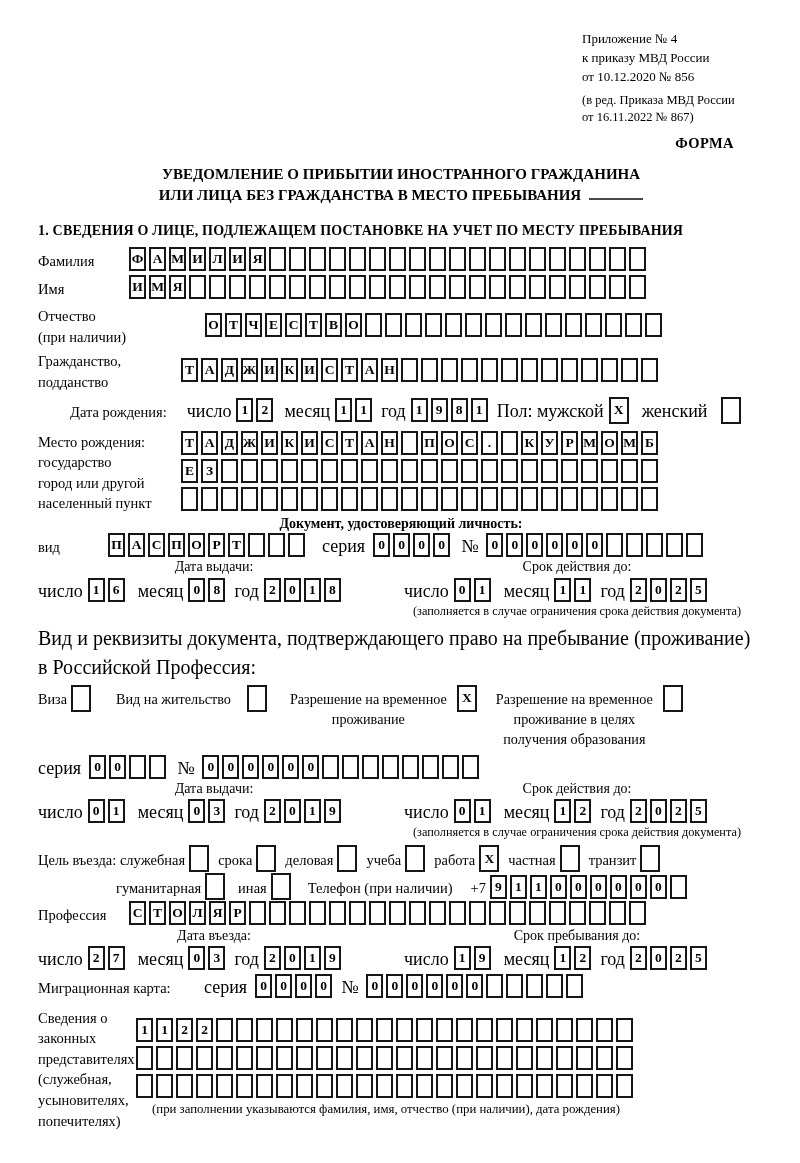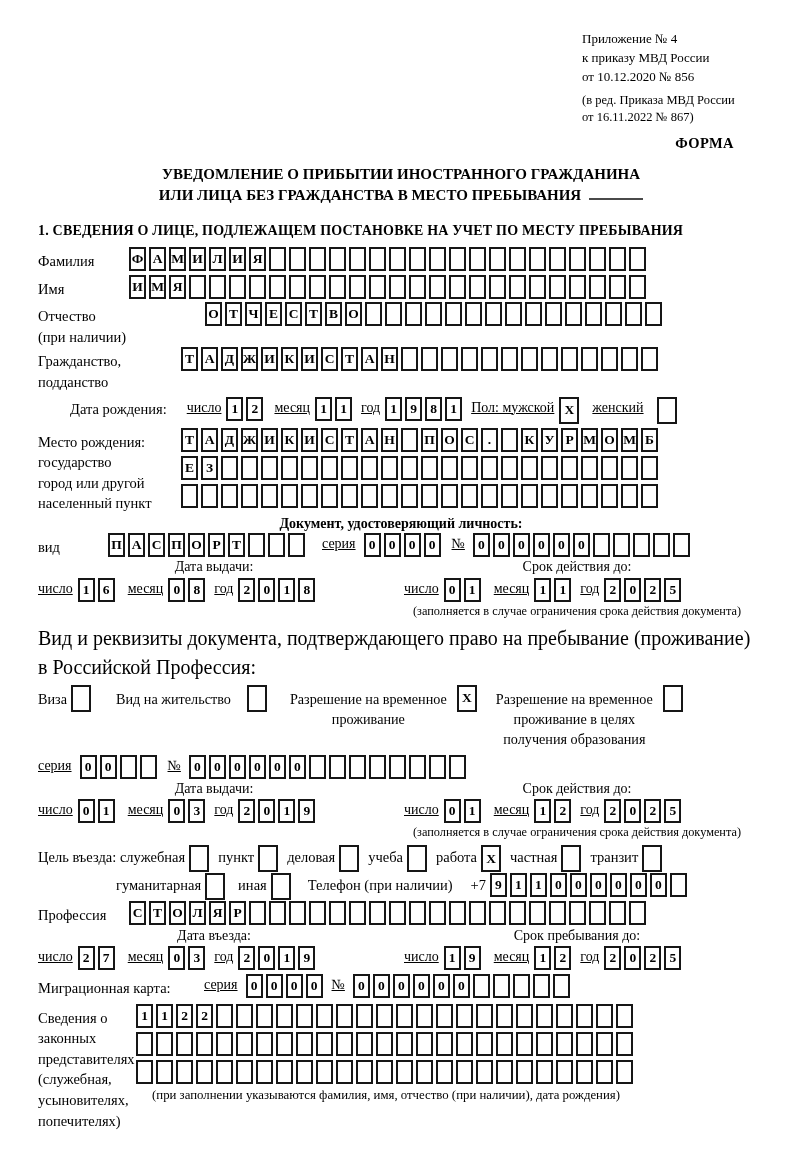--- a/index.html
+++ b/index.html
@@ -11,37 +11,37 @@
   }
   
   .annex { margin-left:544px; width:200px; font-size:13px; line-height:1.45; }
   .annex .grp2 { margin-top:5px; font-size:12.5px; line-height:1.4; }
   .forma { text-align:right; font-weight:bold; font-size:14.5px; margin:8px 30px 0 0; letter-spacing:.4px; }
   
   .title { text-align:center; font-weight:bold; font-size:15px; line-height:1.45; margin-top:12px; }
   .uline { display:inline-block; width:54px; height:13px; border-bottom:2.5px solid #4a4a4a; margin-left:8px; }
   .sec-head { font-weight:bold; font-size:14px; margin-top:16px; letter-spacing:.2px; }
   
-  .frow { display:flex; align-items:flex-start; margin-top:3px; }
+  .frow { display:flex; align-items:center; margin-top:3px; }
   .mt8 { margin-top:8px; } .mt5 { margin-top:5px; } .mt4 { margin-top:4px; } .mt1 { margin-top:1px; } .mt0 { margin-top:0; }
   .flabel { flex:none; font-size:14.5px; line-height:1.42; padding-top:4px; }
   .w91 { width:91px; } .w167 { width:167px; } .w143 { width:143px; } .w98 { width:98px; } .w70 { width:70px; } .w152 { width:152px; }
   .cells { display:flex; flex:none; }
   .cell {
     flex:none; width:17px; height:24px; border:2px solid #161616; margin-right:3px;
     display:inline-flex; align-items:center; justify-content:center;
     font-weight:bold; font-size:13.5px; background:#fff;
   }
   .cbx .cell { width:20px; height:27px; }
   .colcells .cells { margin-top:0; }
   .colcells .cells + .cells { margin-top:4px; }
   .gap6 { margin-top:6px; }
   
   .ilbl { font-size:14.5px; padding-top:4px; flex:none; }
-  .dlbl { font-size:14px; padding-top:3px; flex:none; margin-right:5px;text-decoration:underline; }
+  .dlbl { font-size:18px; padding-top:3px; flex:none; margin-right:5px; }
   .ml10 { margin-left:10px; } .ml14 { margin-left:14px; } .ml8 { margin-left:8px; } .ml6 { margin-left:6px; }
   .mr8 { margin-right:8px; } .mr14 { margin-right:14px;margin-left:32px; }
   
   .center-head { text-align:center; font-weight:bold; font-size:14px; margin-top:2px; }
   
   .dates { display:flex; margin-top:1px; }
   .dcol-l { width:352px; flex:none; }
   .dcol-r { flex:1; }
   .dhead { text-align:center; font-size:14px; line-height:1.25; }
   .dgroup { display:flex; align-items:flex-start; margin-top:2px; }
@@ -525,21 +525,21 @@
       </div>
       <div class="dnote">(заполняется в случае ограничения срока действия документа)</div>
     </div>
   </div>
 
   <div class="frow mt5">
     <span class="popt">Цель въезда: служебная</span>
     <span class="cells cbx">
         <span class="cell"></span>
       </span>
-    <span class="popt ml6">пункт</span>
+    <span class="popt ml6">срока</span>
     <span class="cells cbx">
         <span class="cell"></span>
       </span>
     <span class="popt ml6">деловая</span>
     <span class="cells cbx">
         <span class="cell"></span>
       </span>
     <span class="popt ml6">учеба</span>
     <span class="cells cbx">
         <span class="cell"></span>

